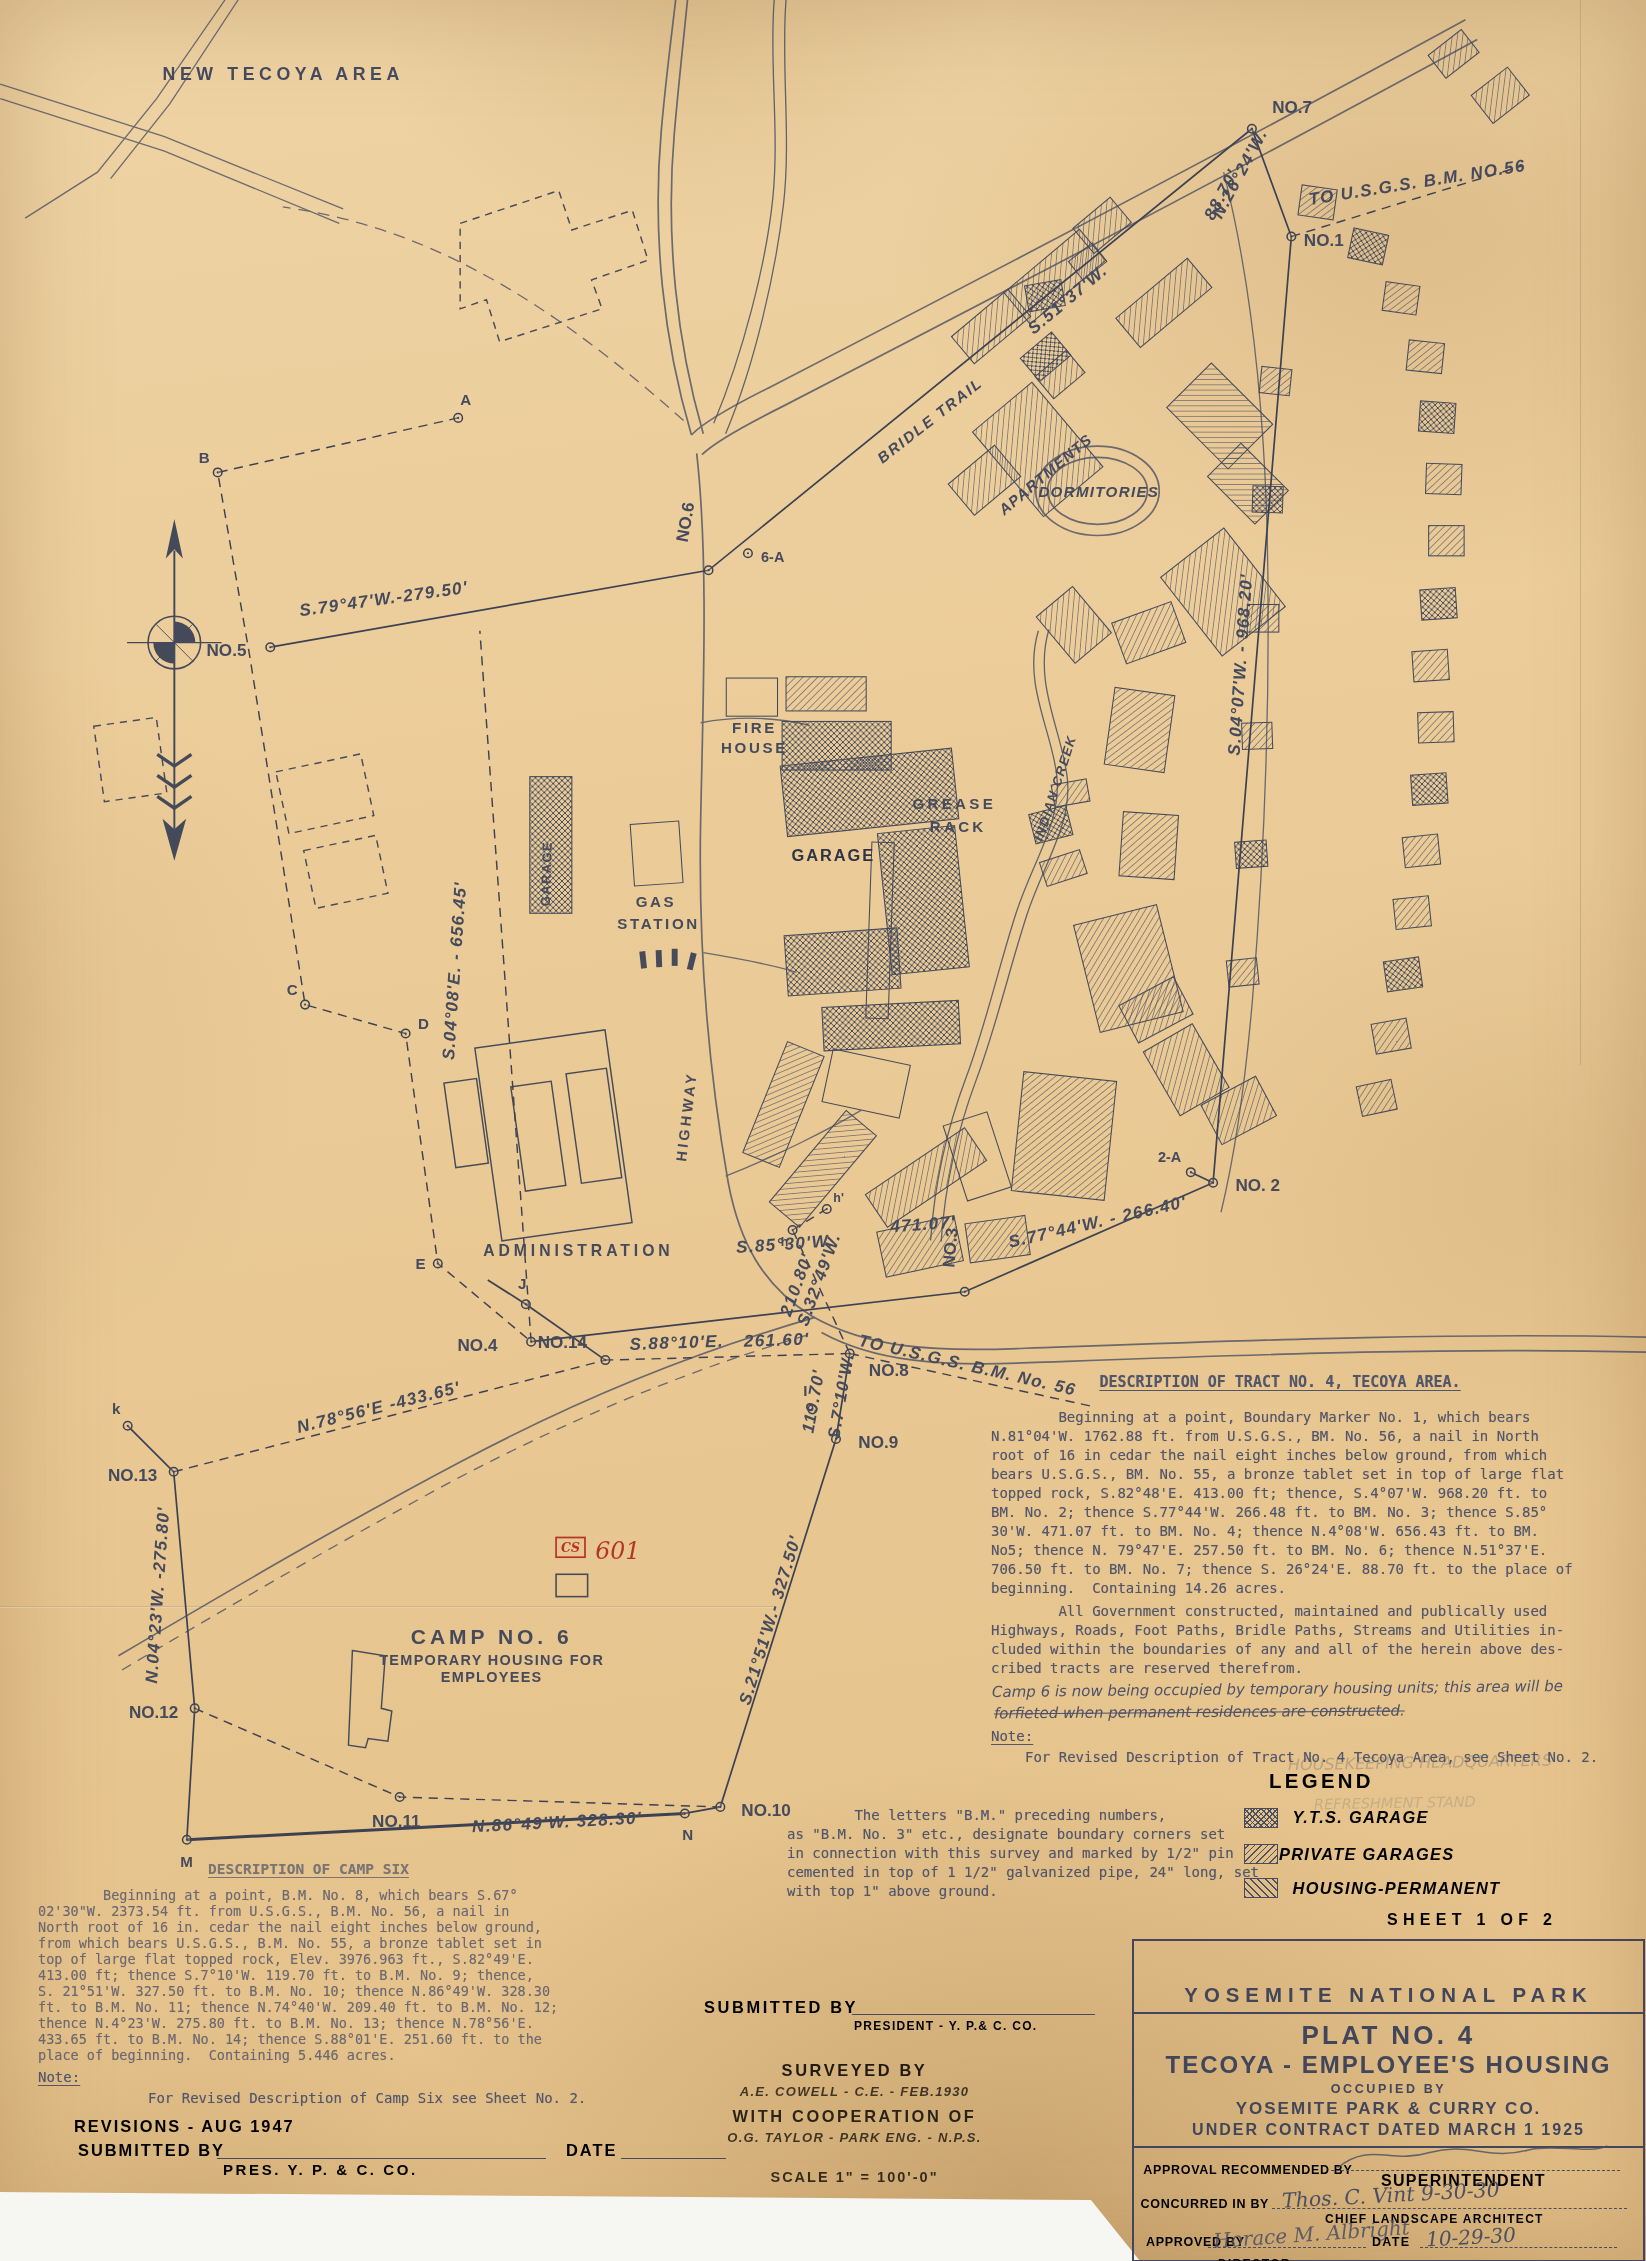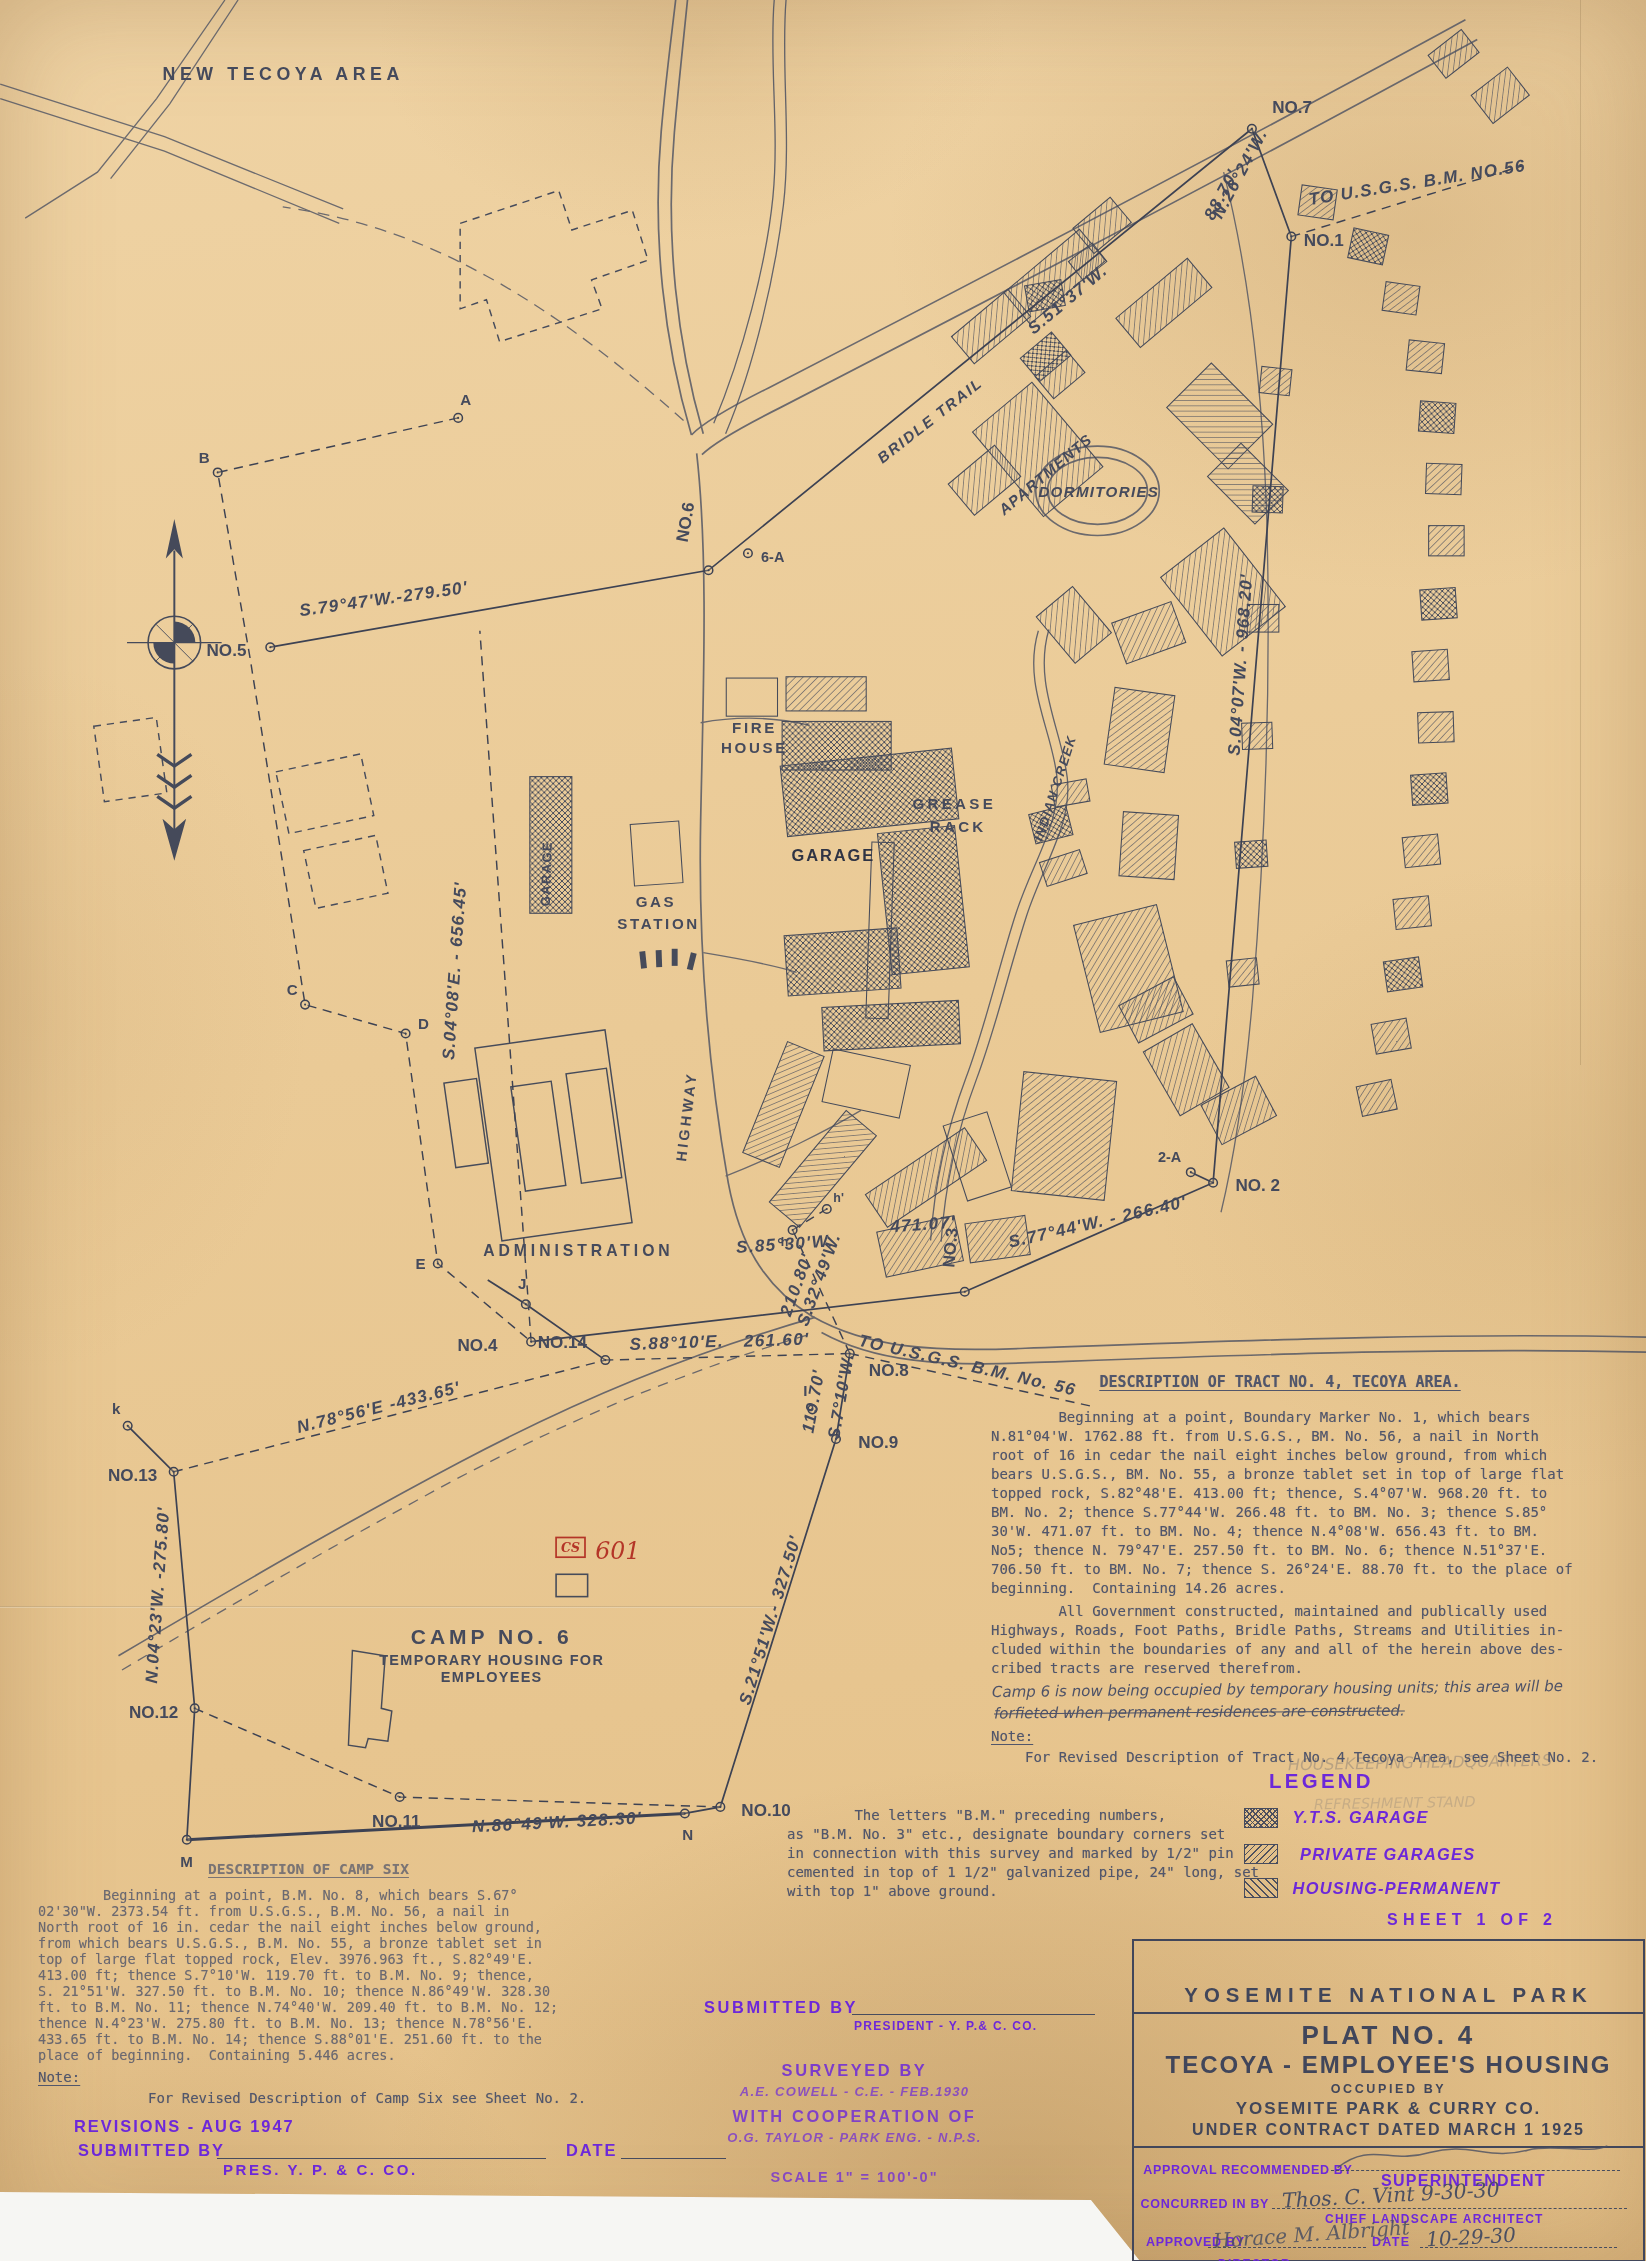--- a/index.html
+++ b/index.html
@@ -16,21 +16,21 @@
       linear-gradient(173deg,#efd3a4 0%,#eaca96 45%,#e4c088 100%);
     box-shadow: inset 0 0 105px rgba(140,100,55,.35);
     clip-path: polygon(0 0,1647px 0,1647px 2261px,1140px 2261px,1091px 2200px,0 2192px);}
   .crease-h{position:absolute;left:0;top:1606px;width:775px;height:2px;
     background:linear-gradient(rgba(110,85,50,.28),rgba(255,245,225,.5));}
   .crease-v{position:absolute;left:1580px;top:0;width:1.3px;height:1065px;background:rgba(110,85,50,.20);}
   svg text{user-select:none;}
   .abs{position:absolute;}
   .type{font-family:"DejaVu Sans Mono","Liberation Mono",monospace;color:#51566b;white-space:pre;
         text-shadow:0 0 0.7px rgba(81,86,107,.45);}
-  .hand{font-family:"Liberation Sans",sans-serif;font-weight:700;color:#6d28d9;}
+  .hand{font-family:"Liberation Sans",sans-serif;font-weight:700;color:#000000;}
   .script{font-family:"DejaVu Serif",serif;font-style:italic;color:#4a4f62;}
   .hw{font-family:"DejaVu Sans",sans-serif;font-style:italic;font-weight:500;color:#4d5268;}
   .u{text-decoration:underline;text-underline-offset:3.3px;}
   .strike{text-decoration:line-through;}
   .sw{width:32px;height:18.4px;border:1.3px solid #474c5e;}
   .sw-cross{background:
       repeating-linear-gradient(45deg, rgba(70,75,92,.95) 0 1.1px, transparent 1.1px 4px),
       repeating-linear-gradient(-45deg, rgba(70,75,92,.95) 0 1.1px, transparent 1.1px 4px);}
   .sw-diag{background:repeating-linear-gradient(-45deg, rgba(70,75,92,.95) 0 1.3px, transparent 1.3px 4.6px);}
   .sw-diag2{background:repeating-linear-gradient(45deg, rgba(70,75,92,.95) 0 1.3px, transparent 1.3px 5.3px);}
@@ -372,21 +372,21 @@
   <div class="abs type" style="left:1025px;top:1749px;font-size:14px;">For Revised Description of Tract No. 4 Tecoya Area, see Sheet No. 2.</div>
 
   <div class="abs hw pencil" style="left:1288px;top:1753px;font-size:16px;transform:rotate(-1deg);">HOUSEKEEPING HEADQUARTERS</div>
   <div class="abs hand" style="left:1249px;top:1770px;width:145px;text-align:center;font-size:20.4px;letter-spacing:3.3px;">LEGEND</div>
   <div class="abs hw pencil" style="left:1314px;top:1795px;font-size:14.5px;opacity:.2;transform:rotate(-1deg);">REFRESHMENT STAND</div>
 
   <div class="abs" style="left:1244px;top:1808px;display:flex;gap:14.5px;">
     <div class="sw sw-cross"></div>
     <span class="hand" style="font-size:16.4px;font-style:italic;letter-spacing:1.3px;">Y.T.S. GARAGE</span>
   </div>
-  <div class="abs" style="left:1244px;top:1844px;display:flex;align-items:center;gap:22px;">
+  <div class="abs" style="left:1244px;top:1844px;display:flex;align-items:center;gap:1px;">
     <div class="sw sw-diag"></div>
     <span class="hand" style="font-size:16.4px;font-style:italic;letter-spacing:1.3px;">PRIVATE GARAGES</span>
   </div>
   <div class="abs" style="left:1244px;top:1878px;display:flex;align-items:center;gap:14.5px;">
     <div class="sw sw-diag2"></div>
     <span class="hand" style="font-size:16.4px;font-style:italic;letter-spacing:1.3px;">HOUSING-PERMANENT</span>
   </div>
 
   <div class="abs hand" style="left:1387px;top:1911px;font-size:16px;letter-spacing:5.3px;">SHEET  1  OF  2</div>
 

